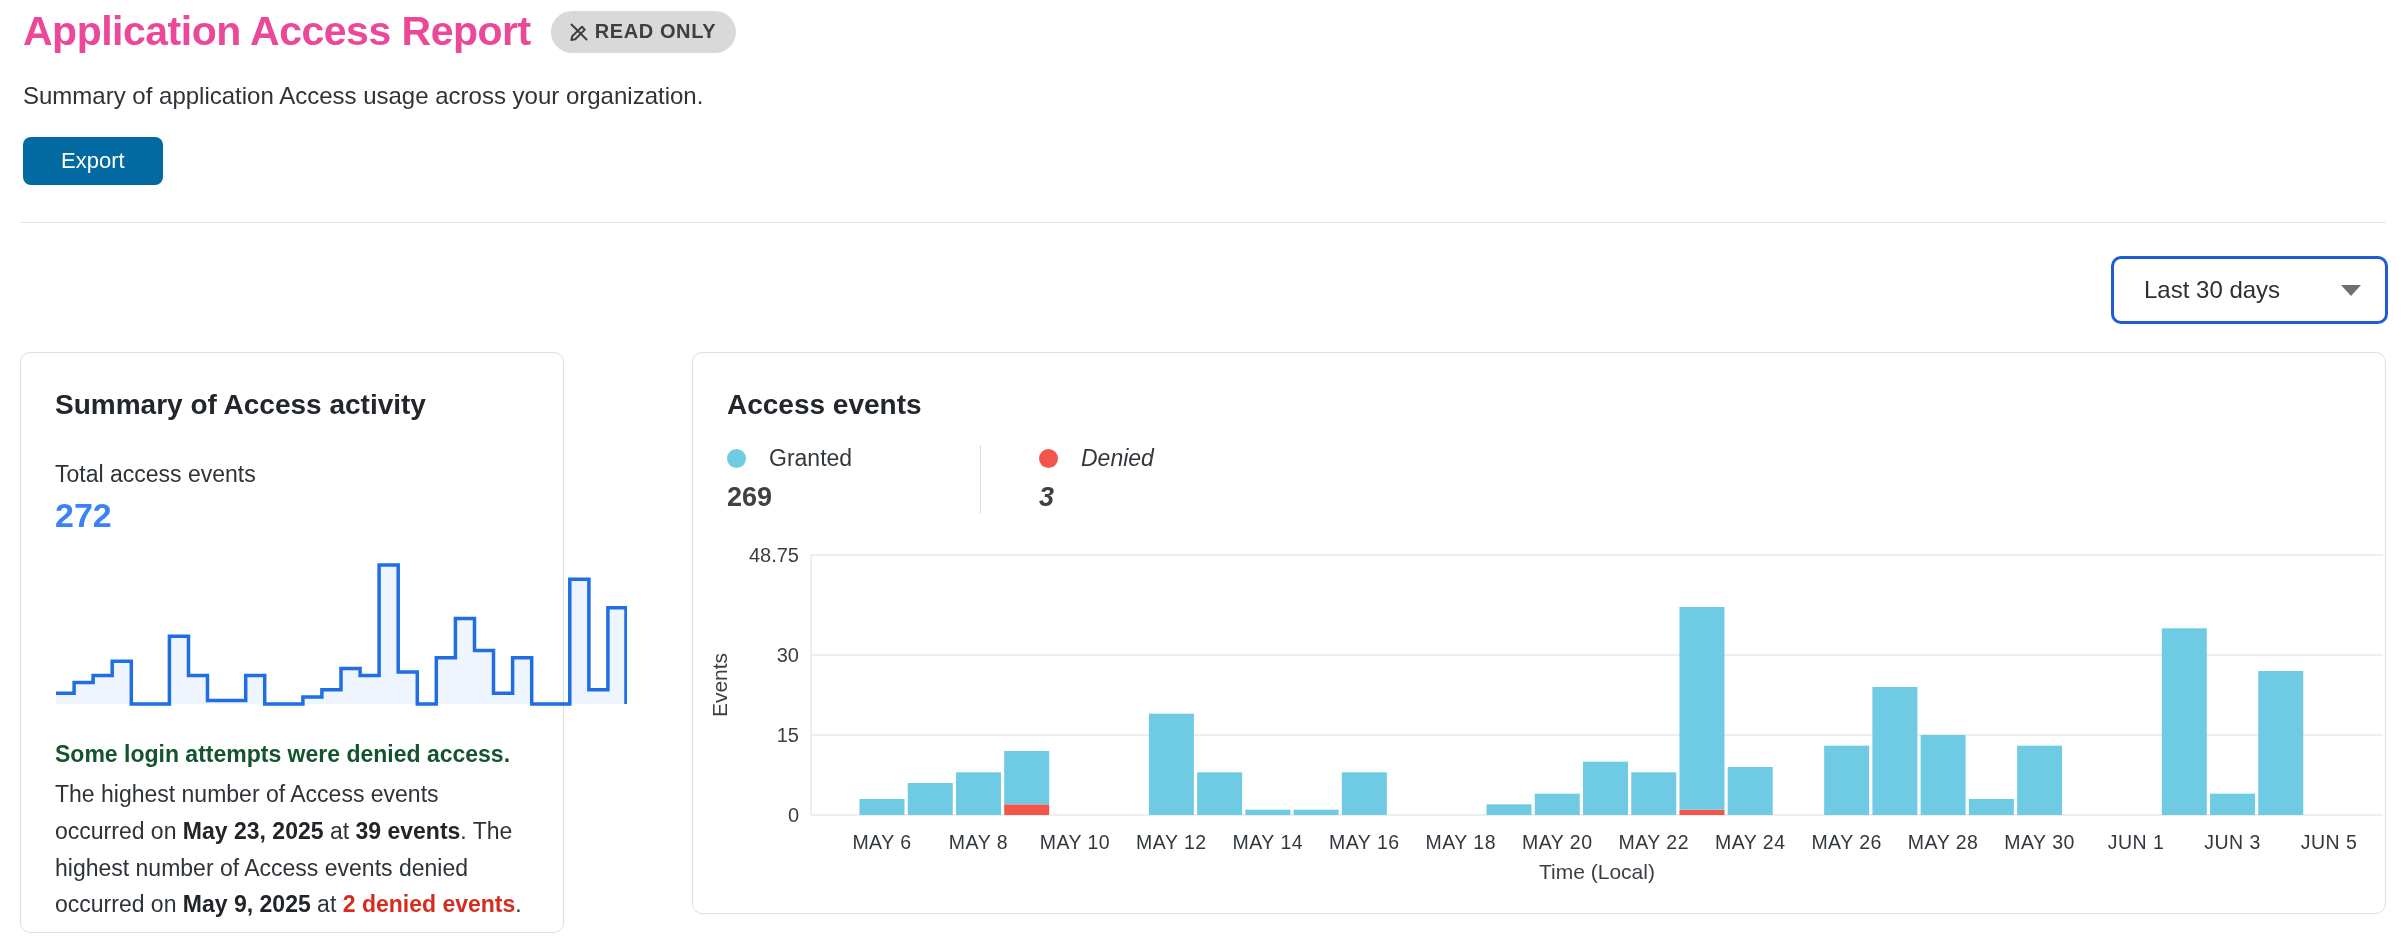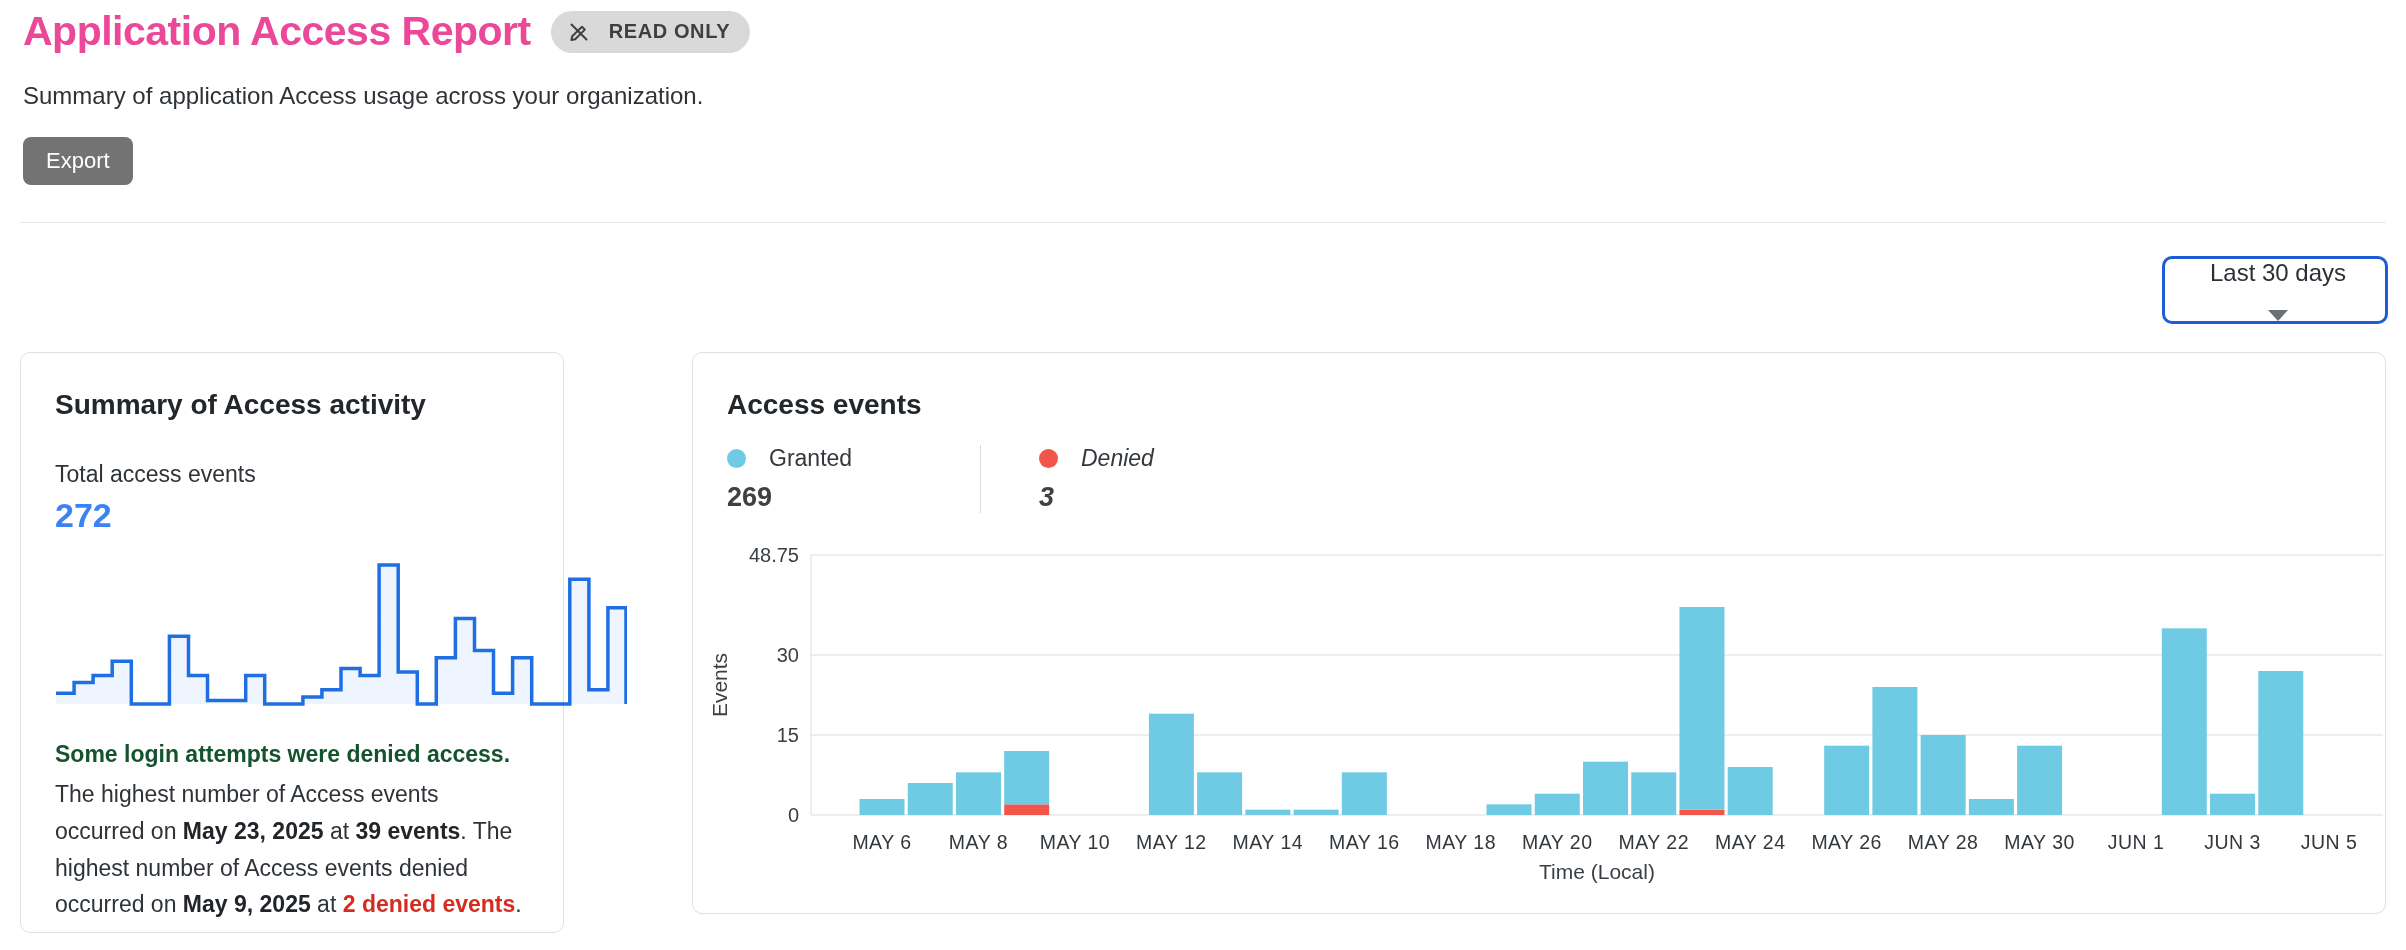--- a/index.html
+++ b/index.html
@@ -6,37 +6,37 @@
   html,body { margin:0; padding:0; }
   body {
     width:2406px; height:950px; background:#ffffff; position:relative;
     font-family:"Liberation Sans", sans-serif; color:#24292E; overflow:hidden;
   }
   
   .header { position:absolute; left:23px; top:8px; }
   .title-row { display:flex; align-items:center; gap:20px; }
   h1 { font-size:41px; font-weight:700; margin:0; letter-spacing:-0.5px; color:#ec4899; }
   .badge {
-    display:inline-flex; align-items:center; gap:18px; background:#D9D9D9;
+    display:inline-flex; align-items:center; gap:4px; background:#D9D9D9;
     border-radius:999px; padding:9px 20px 9px 16px; font-size:20px; font-weight:700;
     color:#3C4045; letter-spacing:0.6px; white-space:nowrap;
   }
   .badge svg { display:block; }
   .subtitle { font-size:24px; color:#2E3338; margin-top:27px; }
   .export-btn {
     margin-top:27px; display:inline-block; border:none; cursor:pointer;
-    background:#737373; color:#ffffff; font-size:22px; font-family:inherit;
-    padding:11px 23px; border-radius:8px; font-weight:400;
+    background:#0369a1; color:#ffffff; font-size:22px; font-family:inherit;
+    padding:11px 38px; border-radius:8px; font-weight:400;
   }
   .header-divider { position:absolute; top:222px; left:20px; width:2366px; border-top:1px solid #E4E6E9; }
   
   .time-select {
-    position:absolute; top:256px; right:18px; width:226px; height:68px;
+    position:absolute; top:256px; right:18px; width:277px; height:68px;
     border:3px solid #1E5BD6; border-radius:10px; background:#fff; cursor:pointer;
-    display:flex; align-items:center; justify-content:space-between; padding:0 24px 0 30px;flex-direction:column;
+    display:flex; align-items:center; justify-content:space-between; padding:0 24px 0 30px;
   }
   .time-select .label { font-size:24px; color:#2B3035; }
   .caret { width:0; height:0; border-left:10px solid transparent; border-right:10px solid transparent; border-top:11px solid #6B7075; }
   
   .card { position:absolute; top:352px; background:#fff; border:1px solid #DDE0E4; border-radius:10px; }
   .card h2 { font-size:28px; font-weight:700; margin:0; color:#23272B; }
   .card-summary { left:20px; width:544px; height:581px; padding:36px 34px; }
   .card-events  { left:692px; width:1694px; height:562px; padding:36px 0 0 34px; }
   
   .total-label { margin-top:40px; font-size:23px; color:#2E3338; }

